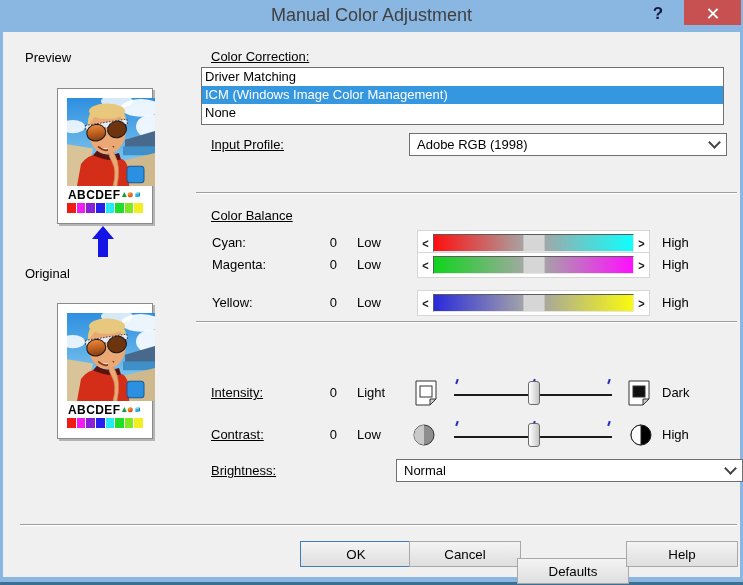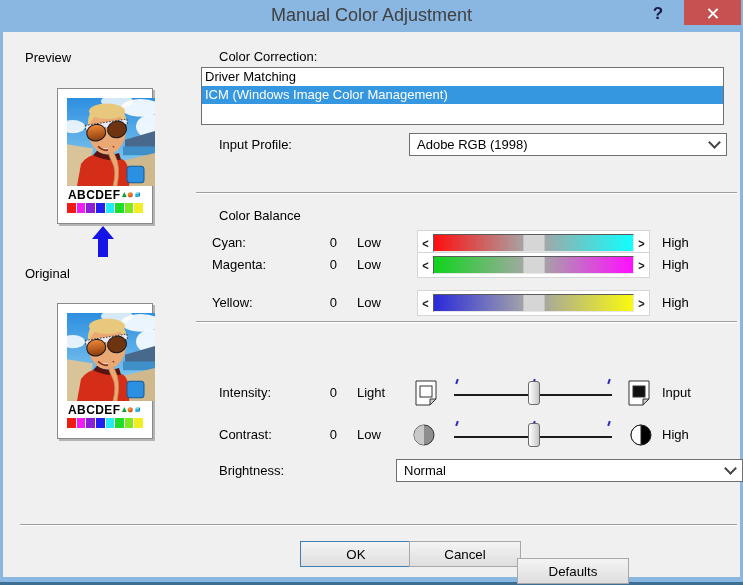--- a/index.html
+++ b/index.html
@@ -33,21 +33,21 @@
   .listbox{position:absolute;left:201px;top:67px;width:521px;height:56px;background:#fff;border:1px solid #707070;overflow:hidden;}
   .listbox .item{height:18px;line-height:18px;padding-left:3px;white-space:nowrap;cursor:default;}
   .listbox .item.selected{background:#3697e1;color:#fff;}
   
   .combo{position:absolute;height:23px;box-sizing:border-box;background:#fff;border:1px solid #707070;display:flex;align-items:center;padding:0 7px;cursor:default;}
   .combo .val{flex:1;}
   .chev{width:7px;height:7px;border-right:2px solid #444;border-bottom:2px solid #444;transform:rotate(45deg);margin-top:-4px;}
   
   .row{position:absolute;left:0;width:743px;}
   .c-label{position:absolute;left:212px;}
-  .g-label{position:absolute;left:219px;}
+  .g-label{position:absolute;left:211px;text-decoration:underline;}
   .c-val{position:absolute;left:313px;width:24px;text-align:right;}
   .c-low{position:absolute;left:357px;}
   .c-high{position:absolute;left:662px;}
   
   .cb-slider{position:absolute;left:417px;top:0;width:233px;height:26px;background:#fff;border:1px solid #d6d6d6;box-sizing:border-box;display:flex;align-items:center;}
   .cb-arrow{width:15px;text-align:center;font-size:11px;font-weight:bold;color:#222;cursor:pointer;transform:scaleY(1.2);}
   .grad-bar{flex:1;height:18px;display:flex;border:1px solid;border-color:#5c5c5c #e6e6e6 #e6e6e6 #5c5c5c;box-sizing:border-box;}
   .grad-half{flex:1;height:100%;}
   .grad-thumb{width:20px;height:100%;background:#d6d6d6;border-left:1px solid #c2c2c2;border-right:1px solid #c2c2c2;cursor:pointer;}
   
@@ -219,20 +219,21 @@
           <span class="swatch" style="background: rgb(30, 222, 42);"></span>
           <span class="swatch" style="background: rgb(127, 232, 30);"></span>
           <span class="swatch" style="background: rgb(242, 238, 36);"></span>
         </div>
 </div>
 
     <div class="g-label" style="top:49px;">Color Correction:</div>
     <div class="listbox">
       <div class="item">Driver Matching</div>
       <div class="item selected">ICM (Windows Image Color Management)</div>
+      <div class="item">None</div>
     </div>
 
     <div class="row" style="top:133px;height:23px;">
       <div class="g-label lh23">Input Profile:</div>
       <div class="combo" style="left:409px;width:318px;">
         <span class="val">Adobe RGB (1998)</span>
         <span class="chev"></span>
       </div>
     </div>
 
@@ -308,21 +309,21 @@
         <div class="track"></div>
         <div class="thumb"></div>
       </div>
       <div class="adj-icon" style="left:628px;top:1px;">
         <svg width="22" height="26" viewBox="0 0 22 26">
           <path d="M1,1 H21 V19 L15,25 H1 Z" fill="#ffffff" stroke="#333333"></path>
           <path d="M21,19 L15,25 L15,19 Z" fill="#cccccc" stroke="#333333"></path>
           <rect x="5" y="6" width="12" height="11" fill="#111111" stroke="#333333"></rect>
         </svg>
       </div>
-      <div class="c-high lh28">Input</div>
+      <div class="c-high lh28">Dark</div>
     </div>
 
     <div class="row" style="top:421px;height:28px;">
       <div class="g-label lh28">Contrast:</div>
       <div class="c-val lh28">0</div>
       <div class="c-low lh28">Low</div>
       <div class="adj-icon" style="left:413px;top:3px;">
         <svg width="22" height="22" viewBox="0 0 22 22">
           <circle cx="11" cy="11" r="10" fill="#8e8e8e" stroke="#333333"></circle>
           <path d="M11,1 A10,10 0 0 0 11,21 Z" fill="#c9c9c9"></path>
@@ -350,15 +351,16 @@
         <span class="val">Normal</span>
         <span class="chev"></span>
       </div>
     </div>
 
     <div class="sep" style="left:20px;top:524px;width:717px;"></div>
 
     <button class="btn ok" style="left:300px;">OK</button>
     <button class="btn" style="left:409px;">Cancel</button>
     <button class="btn" style="left:517px;margin-top:17px;">Defaults</button>
+    <button class="btn" style="left:626px;">Help</button>
 
   </div>
 </div>
 
 </body></html>

